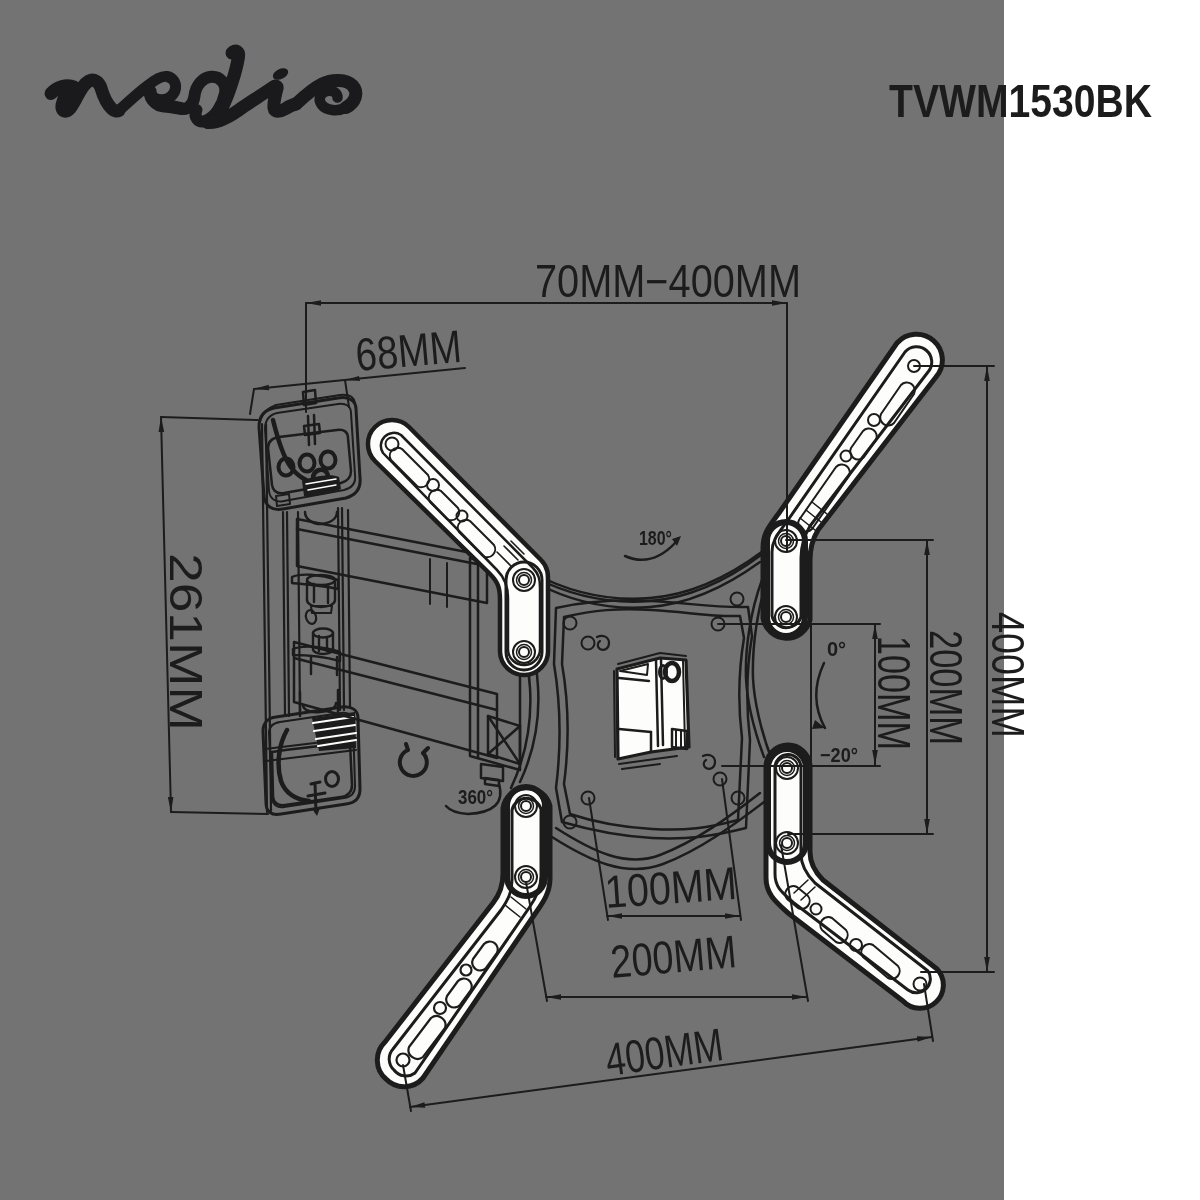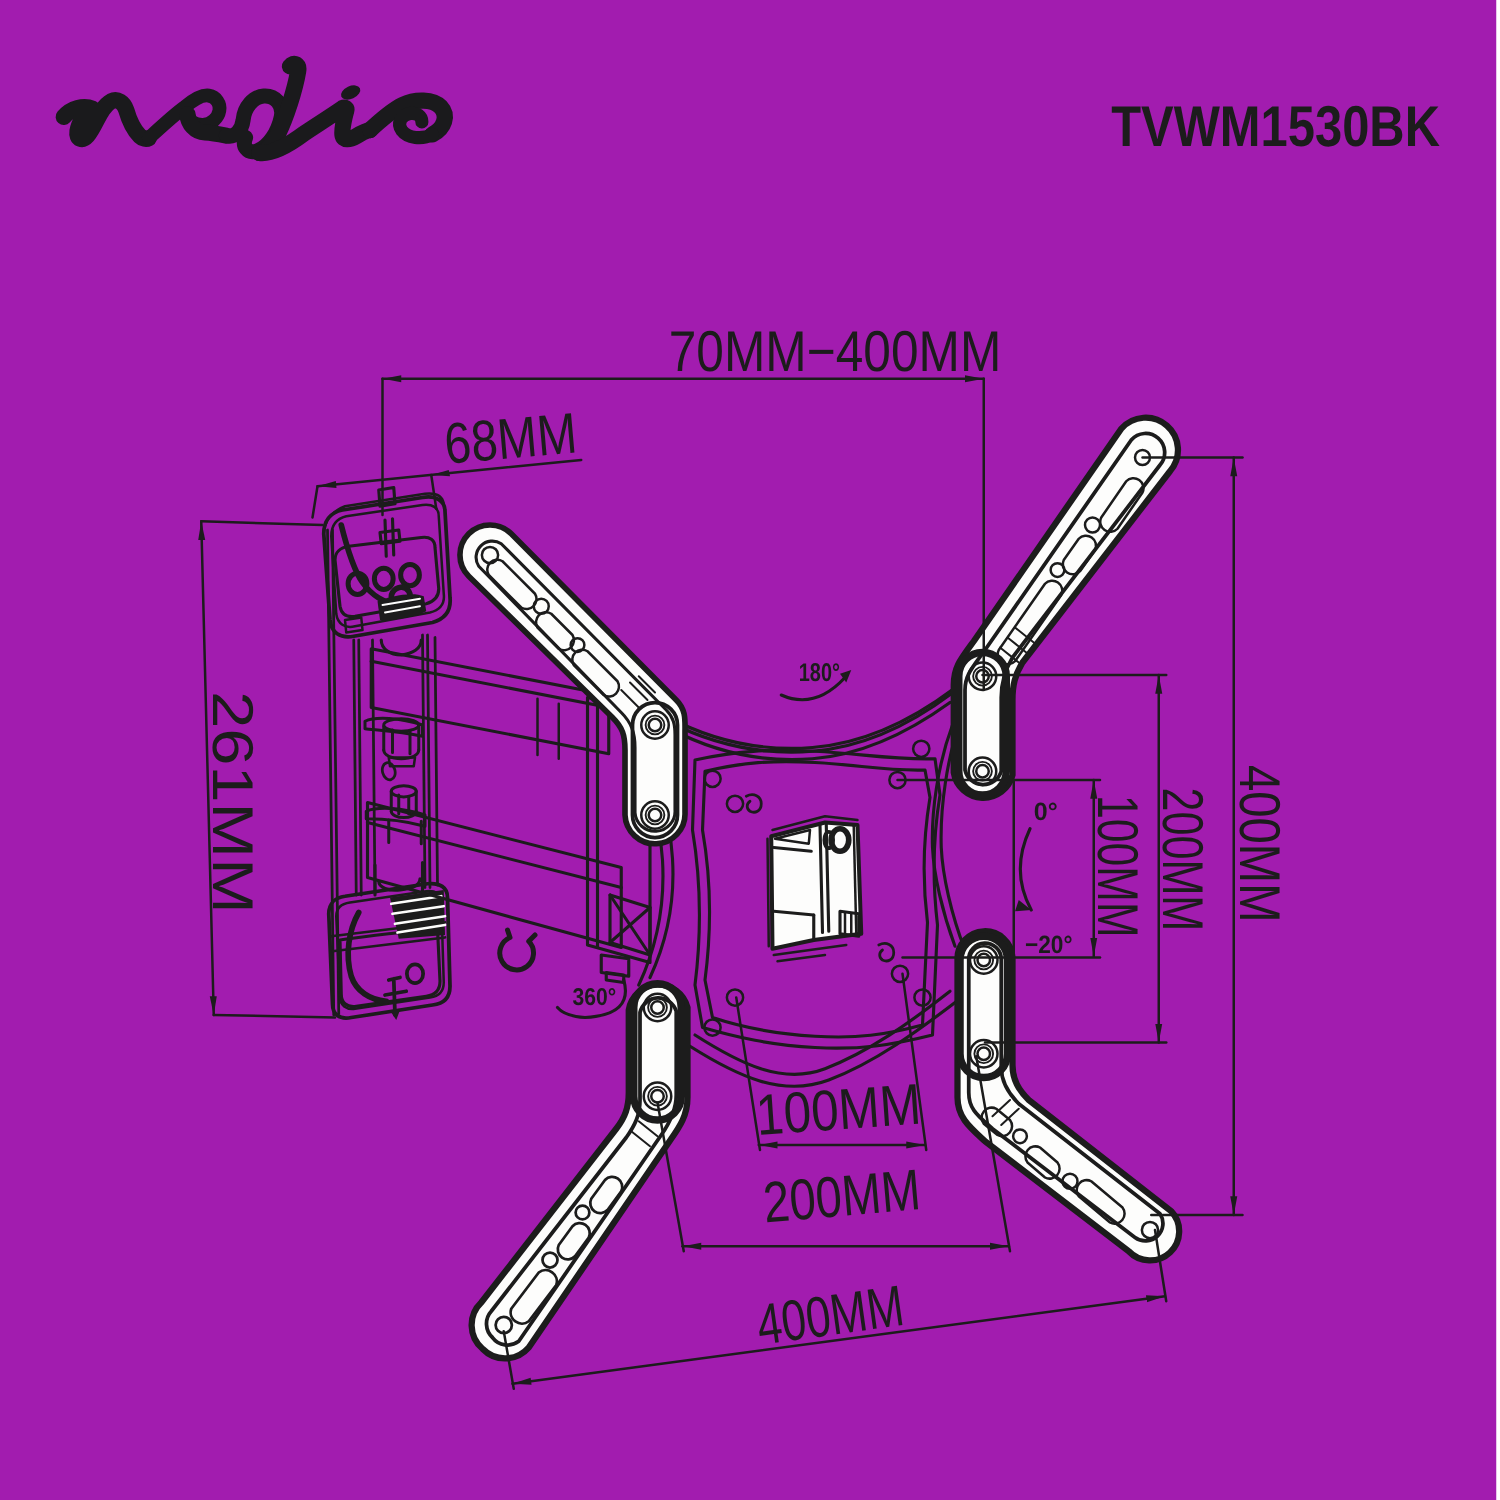--- a/index.html
+++ b/index.html
@@ -1,16 +1,16 @@
 <!DOCTYPE html>
 <html><head>
 <meta charset="utf-8">
 <style>
   html,body{margin:0;padding:0;background:#fff;}
-  .page{width:1197px;height:1200px;position:relative;background:#a21caf;font-family:"Liberation Sans",sans-serif;}
+  .page{width:984px;height:1200px;position:relative;background:#737373;font-family:"Liberation Sans",sans-serif;padding-left:20px;}
   svg{position:absolute;top:0;left:0;}
   text{fill:#1c1c1c;font-family:"Liberation Sans",sans-serif;}
   .dim{font-size:46px;}
   .ang{font-weight:bold;}
 </style>
 </head>
 <body>
 <div class="page">
 <svg width="1200" height="1200" viewBox="0 0 1200 1200">
 <defs>

